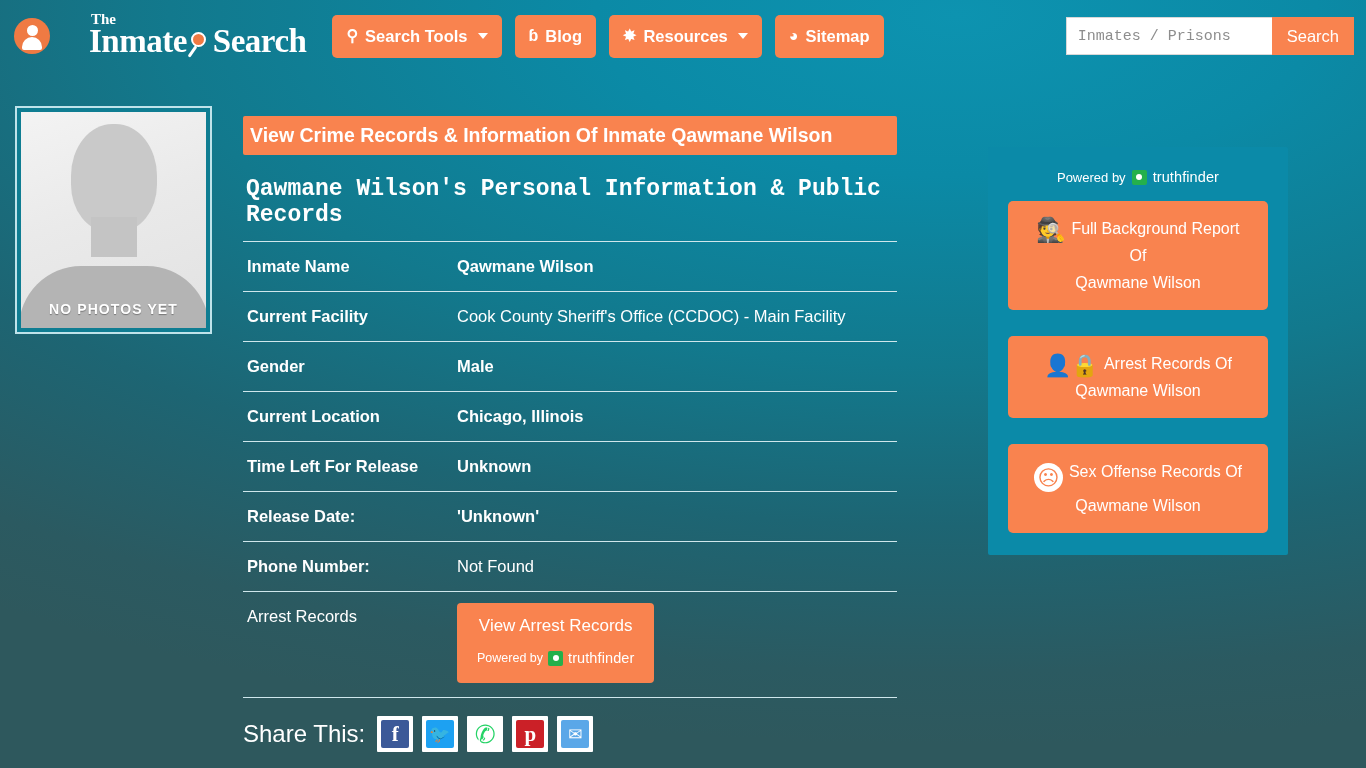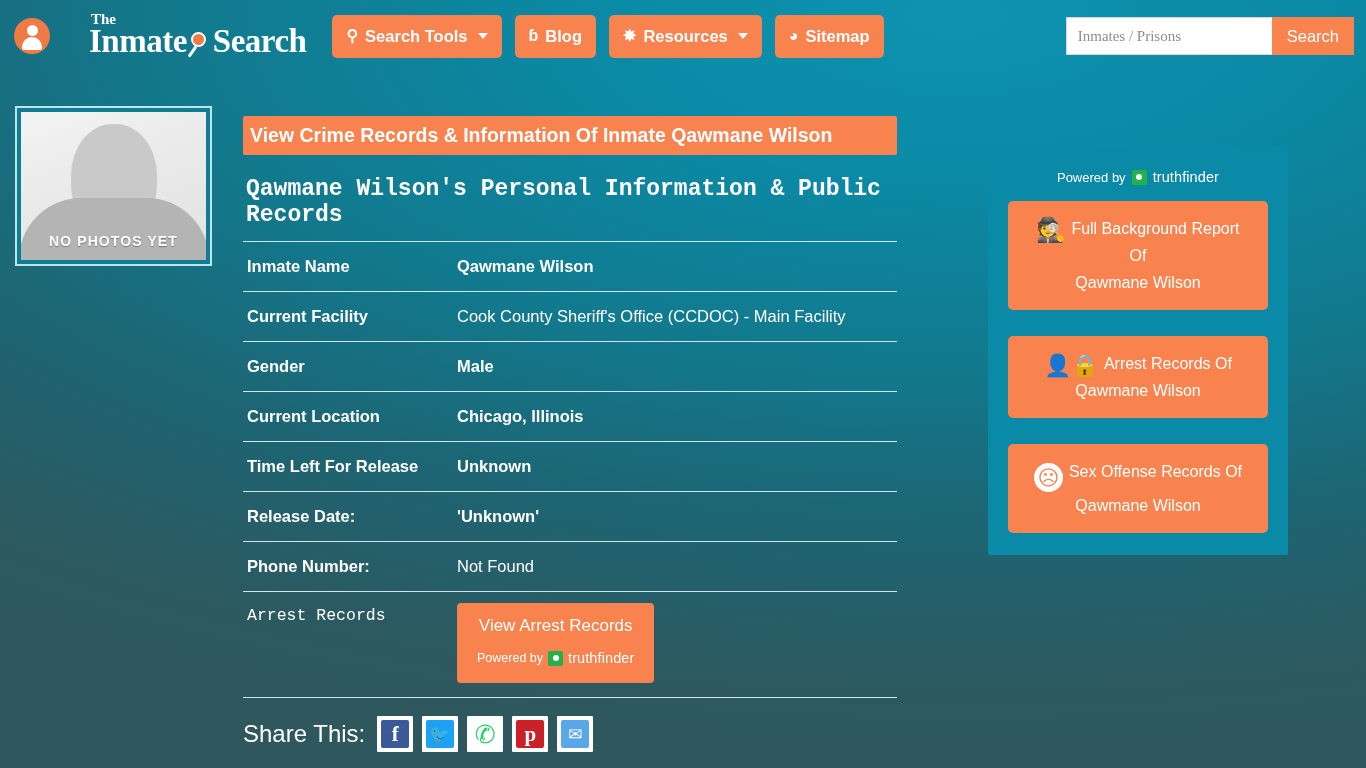--- a/index.html
+++ b/index.html
@@ -136,39 +136,39 @@
   .searchbox input {
     width: 206px;
     height: 38px;
     border: 1px solid #d8d8d8;
     border-right: none;
     background: #ffffff;
     color: #ef4444;
     font-size: 15px;
     padding: 0 11px;
     outline: none;
-    font-family: Liberation Serif, serif;
+    font-family: Liberation Mono, monospace;
   }
   .searchbox input::placeholder { color: #8d8d8d; }
   .search-submit {
     background: #f9834f;
     color: #fff;
     border: none;
     font-size: 16.5px;
     padding: 0 15px;
     height: 38px;
     cursor: pointer;
     font-family: "Liberation Sans", sans-serif;
   }
 
   
   .photo-card {
     position: absolute;
     left: 15px; top: 106px;
-    width: 197px; height: 160px;
+    width: 197px; height: 228px;
     border: 2px solid #bfe3ea;
     background: #0f7d92;
     padding: 4px;
   }
   .photo-inner {
     width: 100%; height: 100%;
     position: relative;
     overflow: hidden;
     background: linear-gradient(160deg,#f3f3f3 0%,#eaeaea 45%,#e2e2e2 100%);
   }
@@ -455,21 +455,21 @@
       </tr>
       <tr>
         <td class="k">Release Date:</td>
         <td class="v bold">'Unknown'</td>
       </tr>
       <tr>
         <td class="k">Phone Number:</td>
         <td class="v">Not Found</td>
       </tr>
       <tr>
-        <td class="k" style="font-weight:normal;font-family:Liberation Mono, monospace;">Arrest Records</td>
+        <td class="k" style="font-weight:normal;">Arrest Records</td>
         <td class="v">
           <span class="tf-btn">
             <span class="tf-label">View Arrest Records</span>
             <span class="tf-powered">
               <span>Powered by</span>
               <span class="tf-mark"></span>
               <span class="tf-word">truthfinder</span>
             </span>
           </span>
         </td>

